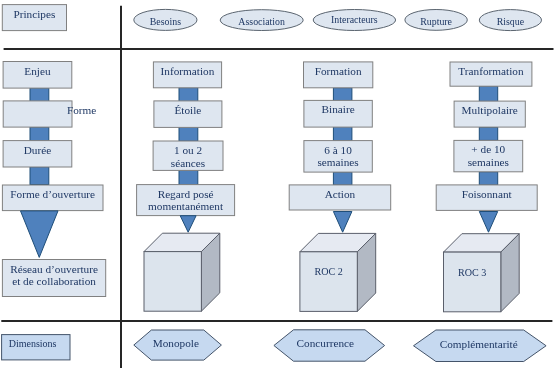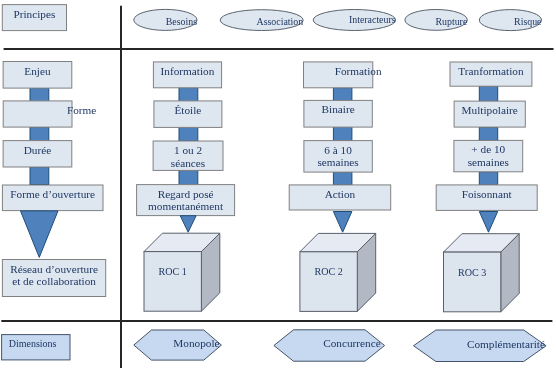--- a/index.html
+++ b/index.html
@@ -5,21 +5,21 @@
   html,body{margin:0;padding:0;background:#fff;}
   body{width:556px;height:368px;overflow:hidden;
        font-family:"Liberation Serif",serif;
        -webkit-font-smoothing:antialiased;}
   #root{position:relative;width:556px;height:368px;background:#fff;}
   #shapes{position:absolute;left:0;top:0;}
   #labels{position:absolute;left:0;top:0;width:556px;height:368px;}
   .lbl{position:absolute;color:#1F3864;text-align:center;white-space:pre;
        box-sizing:border-box;}
   .lbl.top{padding-top:3px;}
-  .lbl.mid{display:flex;align-items:center;justify-content:center;text-align:right;}
+  .lbl.mid{display:flex;align-items:center;justify-content:center;}
   .lbl.mid span{position:relative;top:0px;}
   .lbl.mid.nudge-down span{top:2.2px;}
   .lbl span{display:block;width:100%;}
 </style>
 </head>
 <body>
 
 <div id="root">
   <svg id="shapes" width="556" height="368" viewBox="0 0 556 368">
       <line x1="3.6" y1="49.1" x2="553.5" y2="49.1" stroke="#262626" stroke-width="2"></line>
@@ -94,22 +94,21 @@
       <div class="lbl top" style="left: 3.1px; top: 140.6px; width: 68.7px; height: 26.4px; font-size: 11.25px; line-height: 12.7px;"><span>Durée</span></div>
       <div class="lbl top" style="left: 2.4px; top: 185px; width: 100.6px; height: 25.6px; font-size: 11.25px; line-height: 12.7px;"><span>Forme d’ouverture</span></div>
       <div class="lbl top" style="left: 2.4px; top: 259.5px; width: 103.3px; height: 37px; font-size: 11.25px; line-height: 12.7px;"><span>Réseau d’ouverture
 et de collaboration</span></div>
       <div class="lbl top" style="left: 153.4px; top: 61.9px; width: 68.2px; height: 25.9px; font-size: 11.25px; line-height: 12.7px;"><span>Information</span></div>
       <div class="lbl top" style="left: 153.9px; top: 100.9px; width: 68px; height: 26.5px; font-size: 11.25px; line-height: 12.7px;"><span>Étoile</span></div>
       <div class="lbl top" style="left: 153.1px; top: 141px; width: 69.9px; height: 29.4px; font-size: 11.25px; line-height: 12.7px;"><span>1 ou 2
 séances</span></div>
       <div class="lbl top" style="left: 136.6px; top: 184.6px; width: 98px; height: 31px; font-size: 11.25px; line-height: 12.7px; text-align: center;"><span>Regard posé
 momentanément</span></div>
-      <div class="lbl top" style="left: 144px; top: 263.1px; width: 57.4px; height: 59.6px; font-size: 10.1px; line-height: 12.7px;"><span>ROC 1</span></div>
-      <div class="lbl top" style="left: 303.5px; top: 61.9px; width: 69.3px; height: 21px; font-size: 11.25px; line-height: 12.7px; margin-left: 20px;"><span>Formation</span></div>
+      <div class="lbl top" style="left: 303.5px; top: 61.9px; width: 69.3px; height: 21px; font-size: 11.25px; line-height: 12.7px;"><span>Formation</span></div>
       <div class="lbl top" style="left: 303.9px; top: 100.4px; width: 68.4px; height: 26.7px; font-size: 11.25px; line-height: 12.7px;"><span>Binaire</span></div>
       <div class="lbl top" style="left: 303.9px; top: 140.6px; width: 68.4px; height: 31.5px; font-size: 11.25px; line-height: 12.7px;"><span>6 à 10
 semaines</span></div>
       <div class="lbl top" style="left: 289.2px; top: 184.9px; width: 101.5px; height: 25.1px; font-size: 11.25px; line-height: 12.7px;"><span>Action</span></div>
       <div class="lbl top" style="left: 299.9px; top: 263.3px; width: 57.4px; height: 59.6px; font-size: 10.1px; line-height: 12.7px;"><span>ROC 2</span></div>
       <div class="lbl top" style="left: 450px; top: 62px; width: 81.9px; height: 24.2px; font-size: 11.25px; line-height: 12.7px;"><span>Tranformation</span></div>
       <div class="lbl top" style="left: 454.1px; top: 101.1px; width: 71.2px; height: 26px; font-size: 11.25px; line-height: 12.7px;"><span>Multipolaire</span></div>
       <div class="lbl top" style="left: 453.9px; top: 140.4px; width: 68.8px; height: 31.4px; font-size: 11.25px; line-height: 12.7px;"><span>+ de 10
 semaines</span></div>
       <div class="lbl top" style="left: 436.2px; top: 184.9px; width: 101px; height: 25.5px; font-size: 11.25px; line-height: 12.7px;"><span>Foisonnant</span></div>

